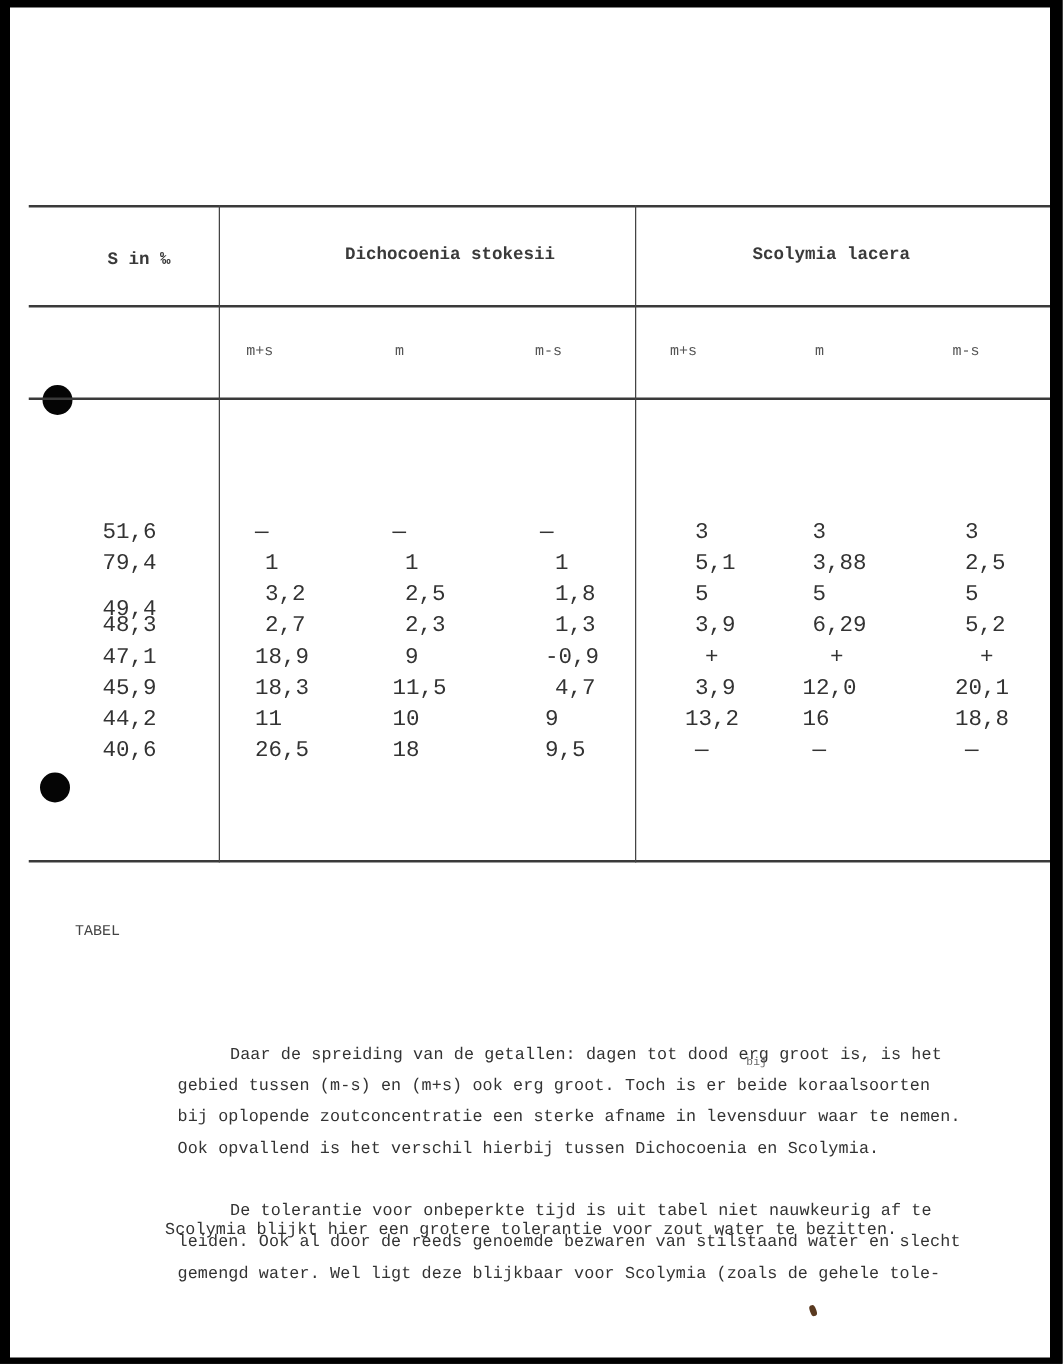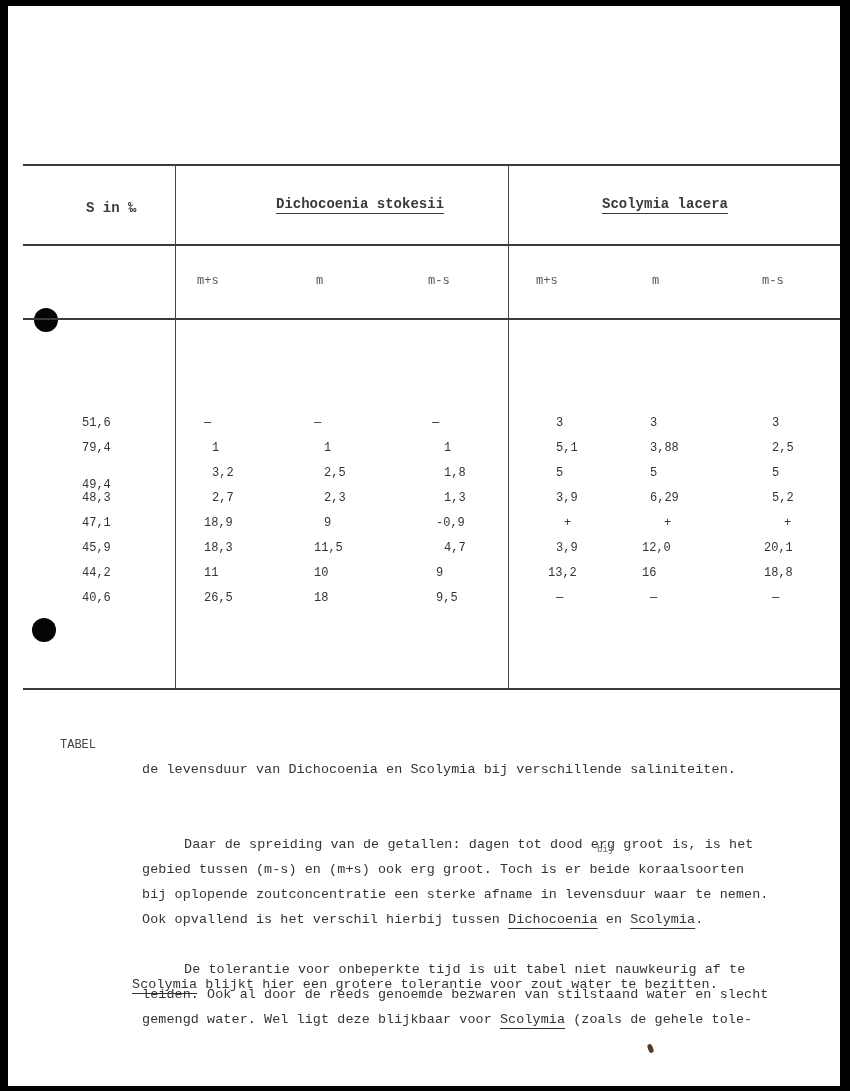--- a/index.html
+++ b/index.html
@@ -35,39 +35,38 @@
       height: 2px;
       background: #3a3a3a;
     }
     .vrule {
       position: absolute;
       width: 1px;
       background: #444;
     }
     .cell {
       position: absolute;
-      font-size: 12px;
+      font-size: 18px;
       white-space: nowrap;
       color: #333;
     }
     .hdr {
       position: absolute;
       font-size: 14px;
       white-space: nowrap;
       color: #3a3a3a;
       font-weight: bold;
     }
     .sub {
       position: absolute;
       font-size: 12px;
       color: #555;
       white-space: nowrap;
     }
     .ul {
-      text-decoration: underline;
       text-underline-offset: 5px;
     }
     .caption-label {
       position: absolute;
       font-size: 12px;
       color: #444;
     }
     .caption-line, .text-line {
       position: absolute;
       font-size: 13.4px;
@@ -178,21 +177,20 @@
 
   <div class="cell" style="left:74px; top:585px;">40,6</div>
   <div class="cell" style="left:196px; top:585px;">26,5</div>
   <div class="cell" style="left:306px; top:585px;">18</div>
   <div class="cell" style="left:428px; top:585px;">9,5</div>
   <div class="cell" style="left:548px; top:585px;">—</div>
   <div class="cell" style="left:642px; top:585px;">—</div>
   <div class="cell" style="left:764px; top:585px;">—</div>
 
   <div class="caption-label" style="left:52px; top:732px;">TABEL</div>
-  <div class="caption-line" style="left:134px; top:756px;">de levensduur van Dichocoenia en Scolymia bij verschillende saliniteiten.</div>
 
   <div class="text-line" style="left:176px; top:831px;">Daar de spreiding van de getallen: dagen tot dood erg groot is, is het</div>
   <div class="text-line" style="left:589px; top:839px; font-size:9px; color:#666;">bij</div>
   <div class="text-line" style="left:134px; top:856px;">gebied tussen (m-s) en (m+s) ook erg groot. Toch is er beide koraalsoorten</div>
   <div class="text-line" style="left:134px; top:881px;">bij oplopende zoutconcentratie een sterke afname in levensduur waar te nemen.</div>
   <div class="text-line" style="left:134px; top:906px;"><span>Ook opvallend is het verschil hierbij tussen </span><span class="ul">Dichocoenia</span><span> en </span><span class="ul">Scolymia</span><span>.</span></div>
   <div class="text-line" style="left:124px; top:931px;margin-top:40px;"><span class="ul">Scolymia</span><span> blijkt hier een grotere tolerantie voor zout water te bezitten.</span></div>
   <div class="text-line" style="left:176px; top:956px;">De tolerantie voor onbeperkte tijd is uit tabel   niet nauwkeurig af te</div>
   <div class="text-line" style="left:134px; top:981px;">leiden. Ook al door de reeds genoemde bezwaren van stilstaand water en slecht</div>
   <div class="text-line" style="left:134px; top:1006px;"><span>gemengd water. Wel ligt deze blijkbaar voor </span><span class="ul">Scolymia</span><span> (zoals de gehele tole-</span></div>

